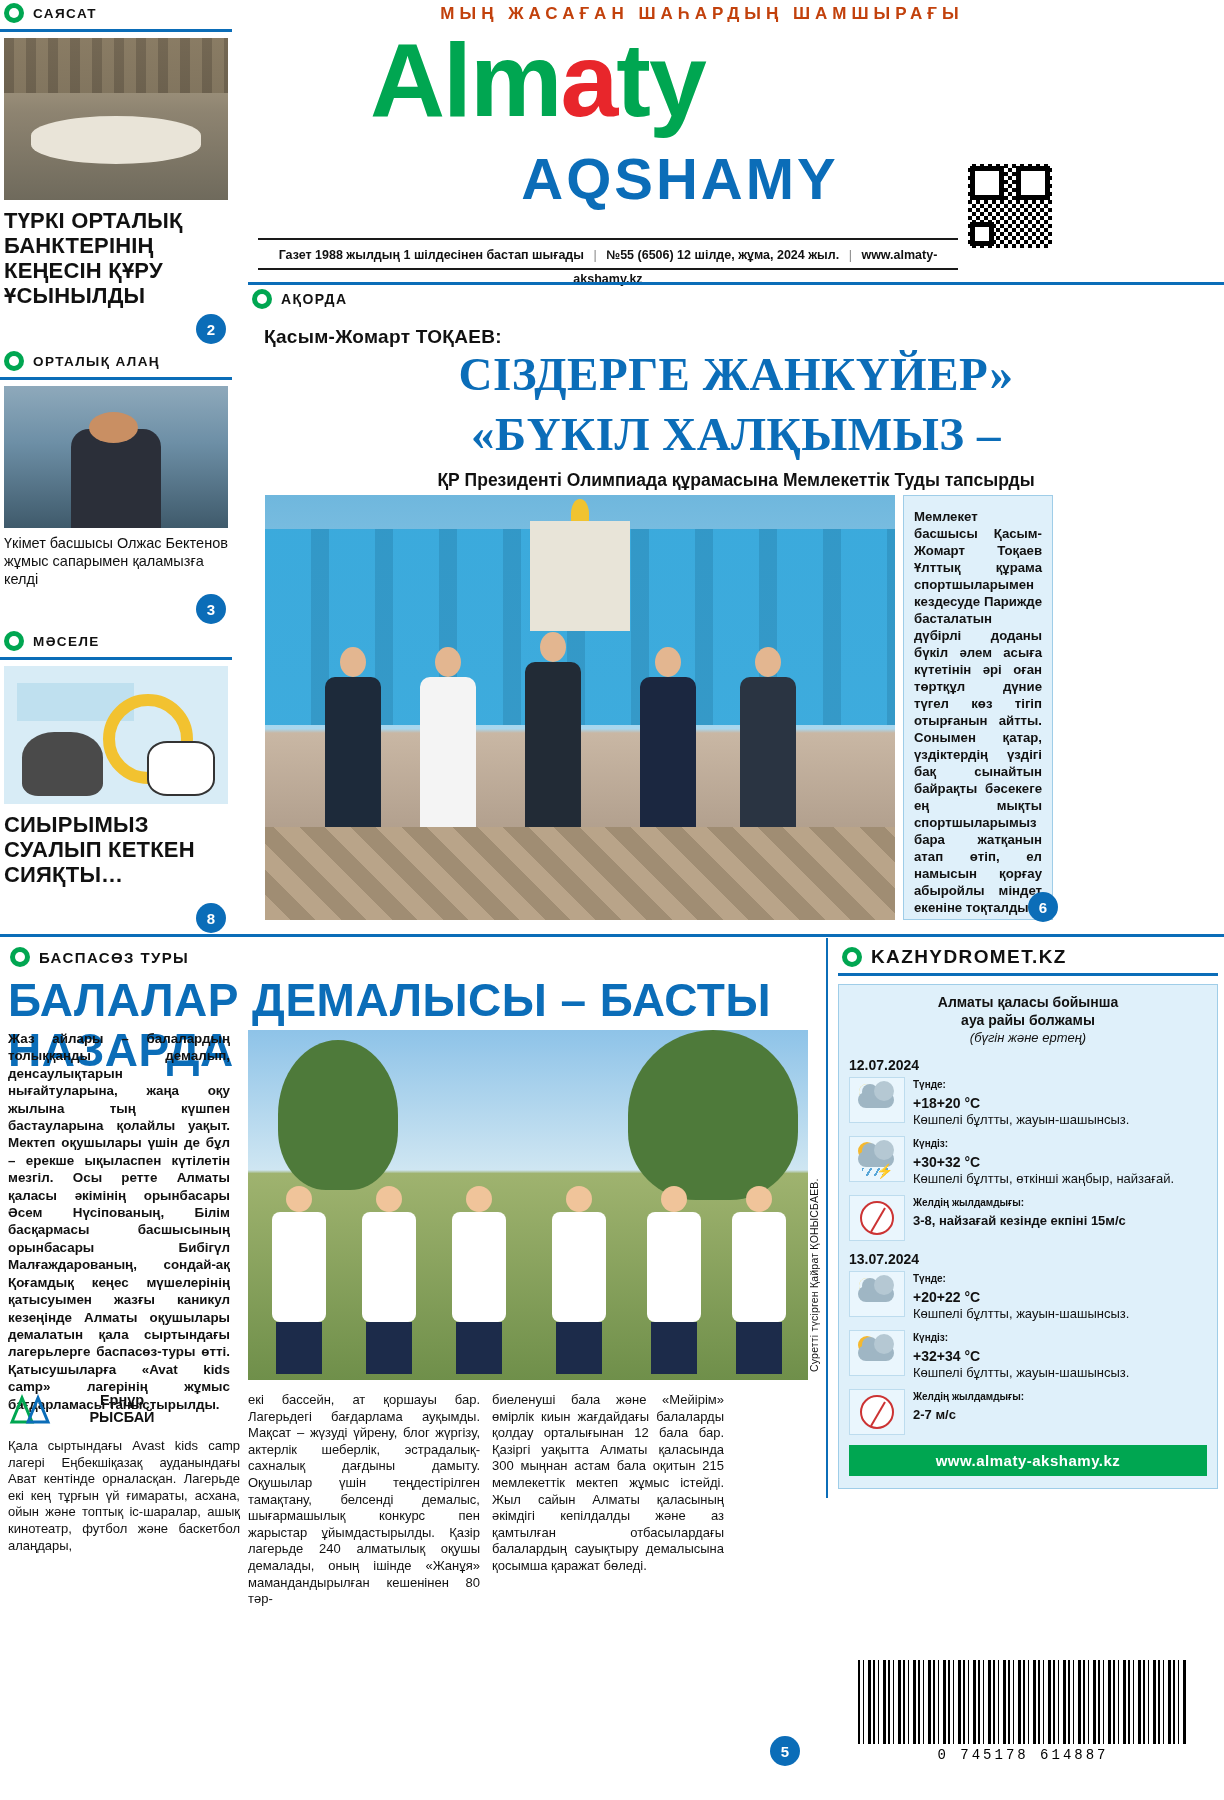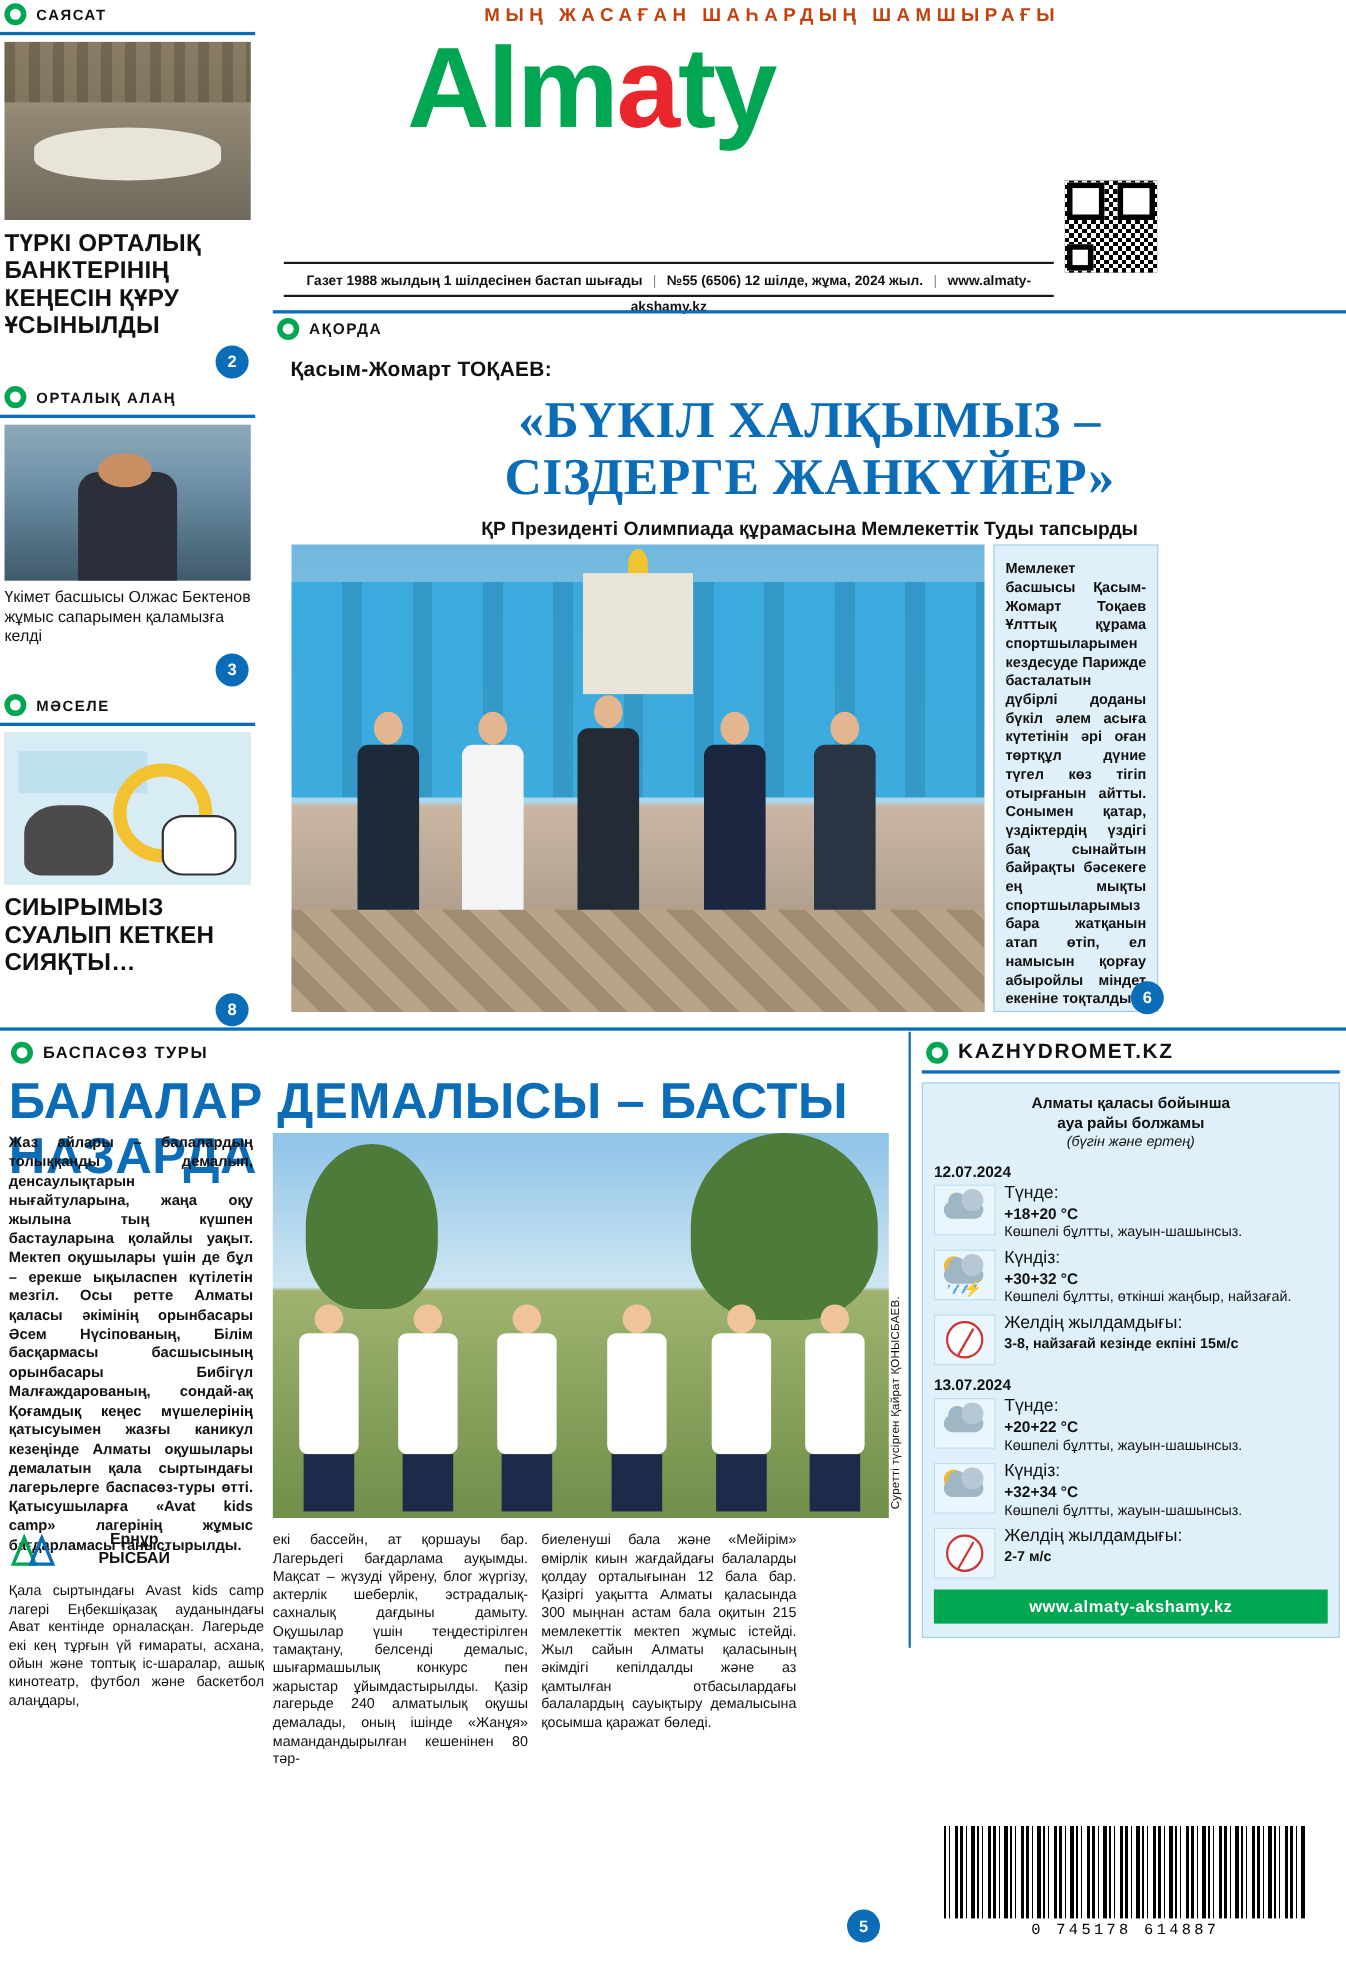--- a/index.html
+++ b/index.html
@@ -210,21 +210,21 @@
   .wx-ico .moon { position:absolute; left:9px; top:6px; width:16px; height:16px; background:#f4d35e; border-radius:50%; box-shadow:5px 2px 0 0 #eaf6fd inset;}
   .wx-ico .sun  { position:absolute; left:8px; top:5px; width:18px; height:18px; background:#f5b82e; border-radius:50%;}
   .wx-ico .rain { position:absolute; left:12px; bottom:5px; width:28px; height:8px;
     background:repeating-linear-gradient(120deg,#5aa7d8 0 2px,transparent 2px 7px); }
   .wx-ico .bolt { position:absolute; left:26px; bottom:3px; color:#f0a500; font-size:14px; line-height:14px;}
   .wx-ico .compass { position:absolute; left:50%; top:50%; transform:translate(-50%,-50%);
     width:34px;height:34px;border-radius:50%;border:2px solid #c33; background:#fff;}
   .wx-ico .compass::after{content:"";position:absolute;left:15px;top:3px;width:2px;height:28px;background:#c33;transform:rotate(30deg);}
   .wx-txt { font-size:13px; line-height:16px; color:#111; }
   .wx-txt b { font-size:14px; }
-  .wx-label { font-weight:normal; font-size:16px; margin-bottom:2px; }
+  .wx-label { font-weight:bold; font-size:10px; margin-bottom:2px; }
   .wx-url {
     margin-top:10px; background:#00a651; color:#fff; text-align:center;
     font-size:15px; font-weight:bold; padding:7px 0; letter-spacing:0.5px;
   }
   .barcode {
     position:absolute; left:858px; top:1660px; width:330px; height:110px; background:#fff;
   }
   .barcode .bars {
     width:330px; height:84px;
     background:repeating-linear-gradient(90deg,
@@ -233,20 +233,21 @@
   .barcode .num { font-size:14px; letter-spacing:3px; text-align:center; margin-top:3px; font-family:"Liberation Mono", monospace;}
 </style>
 </head>
 <body>
 
 <div class="page">
 
   <div class="masthead">
     <div class="tagline">МЫҢ ЖАСАҒАН ШАҺАРДЫҢ ШАМШЫРАҒЫ</div>
     <div class="logo-almaty"><span class="g1">Al</span><span class="g1">m</span><span class="g-red">a</span><span class="g2">ty</span></div>
+    <div class="logo-aqshamy">AQSHAMY</div>
     <div class="qr">
         <div class="qr-bl"></div>
       </div>
     <div class="masthead-rule-top"></div>
     <div class="masthead-info">
       <span>Газет 1988 жылдың 1 шілдесінен бастап шығады</span>
       <span class="sep">|</span>
       <span>№55 (6506) 12 шілде, жұма, 2024 жыл.</span>
       <span class="sep">|</span>
       <span>www.almaty-akshamy.kz</span>
@@ -305,22 +306,22 @@
     </div>
   </div>
 
   <div class="main-rule"></div>
   <div class="main">
     <div class="rubric">
       <span class="dot"></span>
       <span class="label" style="font-size:14px;">АҚОРДА</span>
     </div>
     <div class="kicker" style="margin-top:14px; padding-left:16px;">Қасым-Жомарт ТОҚАЕВ:</div>
+    <div class="headline-blue">СІЗДЕРГЕ ЖАНКҮЙЕР»</div>
     <div class="headline-blue" style="margin-top:8px;">«БҮКІЛ ХАЛҚЫМЫЗ –</div>
-    <div class="headline-blue">СІЗДЕРГЕ ЖАНКҮЙЕР»</div>
     <div class="subhead">ҚР Президенті Олимпиада құрамасына Мемлекеттік Туды тапсырды</div>
   </div>
 
   <div class="hero">
     <div class="flagband"></div>
     <div class="dome"></div>
     <div class="palace"></div>
     <div class="floor"></div>
     <div class="p p1">
         <div class="head"></div>

